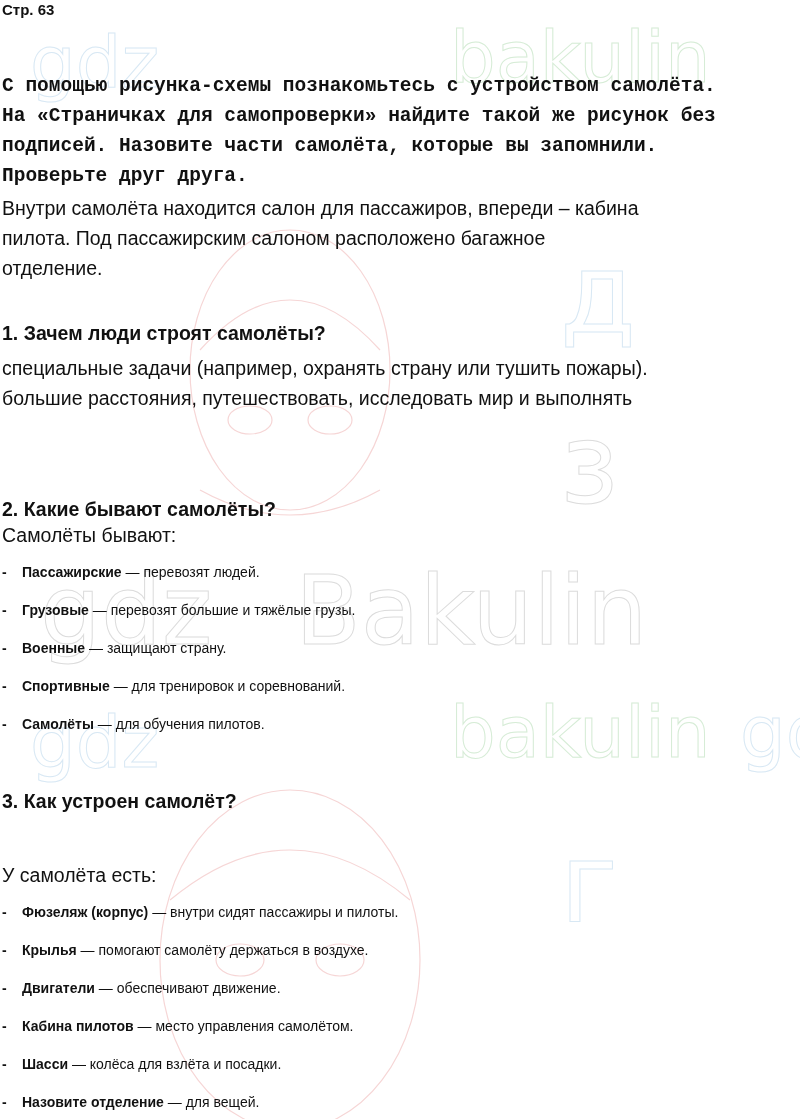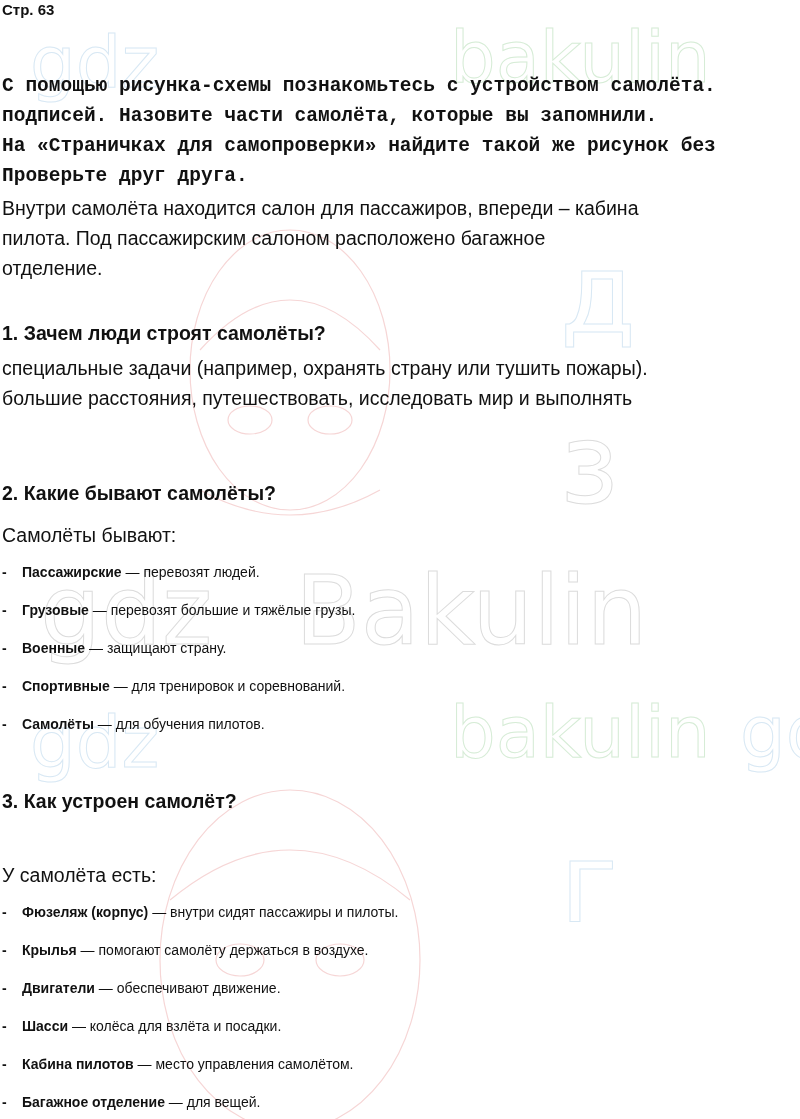--- a/index.html
+++ b/index.html
@@ -47,50 +47,50 @@
 <div class="wm blue" style="left:740px;top:690px;font-size:72px;">gdz</div>
 <div class="wm blue" style="left:560px;top:820px;font-size:110px;">г</div>
 <div class="wm blue" style="left:560px;top:230px;font-size:110px;">д</div>
 <div class="wm gray" style="left:560px;top:400px;font-size:110px;">з</div>
 
 <div class="content">
   <div class="page-num">Стр. 63</div>
 
   <div class="block intro-bold">
     <div>С помощью рисунка-схемы познакомьтесь с устройством самолёта.</div>
+    <div>На «Страничках для самопроверки» найдите такой же рисунок без</div>
     <div>подписей. Назовите части самолёта, которые вы запомнили.</div>
-    <div>На «Страничках для самопроверки» найдите такой же рисунок без</div>
     <div>Проверьте друг друга.</div>
   </div>
 
   <div class="block p" style="top:193px;">
     <div>Внутри самолёта находится салон для пассажиров, впереди – кабина</div>
     <div>пилота. Под пассажирским салоном расположено багажное</div>
     <div>отделение.</div>
   </div>
 
   <div class="block h" style="top:318px;">1. Зачем люди строят самолёты?</div>
   <div class="block p" style="top:353px;">
     <div>специальные задачи (например, охранять страну или тушить пожары).</div>
     <div>большие расстояния, путешествовать, исследовать мир и выполнять</div>
   </div>
 
-  <div class="block h" style="top:478px;">2. Какие бывают самолёты?</div>
+  <div class="block h" style="top:494px;">2. Какие бывают самолёты?</div>
   <div class="block p" style="top:520px;">Самолёты бывают:</div>
   <div class="block" style="top:557px;">
     <div class="li" style="height:38px;"><span class="dash">-</span><b>Пассажирские</b><span> — перевозят людей.</span></div>
     <div class="li" style="height:38px;"><span class="dash">-</span><b>Грузовые</b><span> — перевозят большие и тяжёлые грузы.</span></div>
     <div class="li" style="height:38px;"><span class="dash">-</span><b>Военные</b><span> — защищают страну.</span></div>
     <div class="li" style="height:38px;"><span class="dash">-</span><b>Спортивные</b><span> — для тренировок и соревнований.</span></div>
     <div class="li" style="height:38px;"><span class="dash">-</span><b>Самолёты</b><span> — для обучения пилотов.</span></div>
   </div>
 
   <div class="block h" style="top:786px;">3. Как устроен самолёт?</div>
   <div class="block p" style="top:860px;">У самолёта есть:</div>
   <div class="block" style="top:897px;">
     <div class="li" style="height:38px;"><span class="dash">-</span><b>Фюзеляж (корпус)</b><span> — внутри сидят пассажиры и пилоты.</span></div>
     <div class="li" style="height:38px;"><span class="dash">-</span><b>Крылья</b><span> — помогают самолёту держаться в воздухе.</span></div>
     <div class="li" style="height:38px;"><span class="dash">-</span><b>Двигатели</b><span> — обеспечивают движение.</span></div>
+    <div class="li" style="height:38px;"><span class="dash">-</span><b>Кабина пилотов</b><span> — место управления самолётом.</span></div>
     <div class="li" style="height:38px;"><span class="dash">-</span><b>Шасси</b><span> — колёса для взлёта и посадки.</span></div>
-    <div class="li" style="height:38px;"><span class="dash">-</span><b>Кабина пилотов</b><span> — место управления самолётом.</span></div>
-    <div class="li" style="height:38px;"><span class="dash">-</span><b>Багажное отделение</b><span> — для вещей.</span></div>
+    <div class="li" style="height:38px;"><span class="dash">-</span><b>Назовите отделение</b><span> — для вещей.</span></div>
   </div>
 </div>
 
 </body></html>

